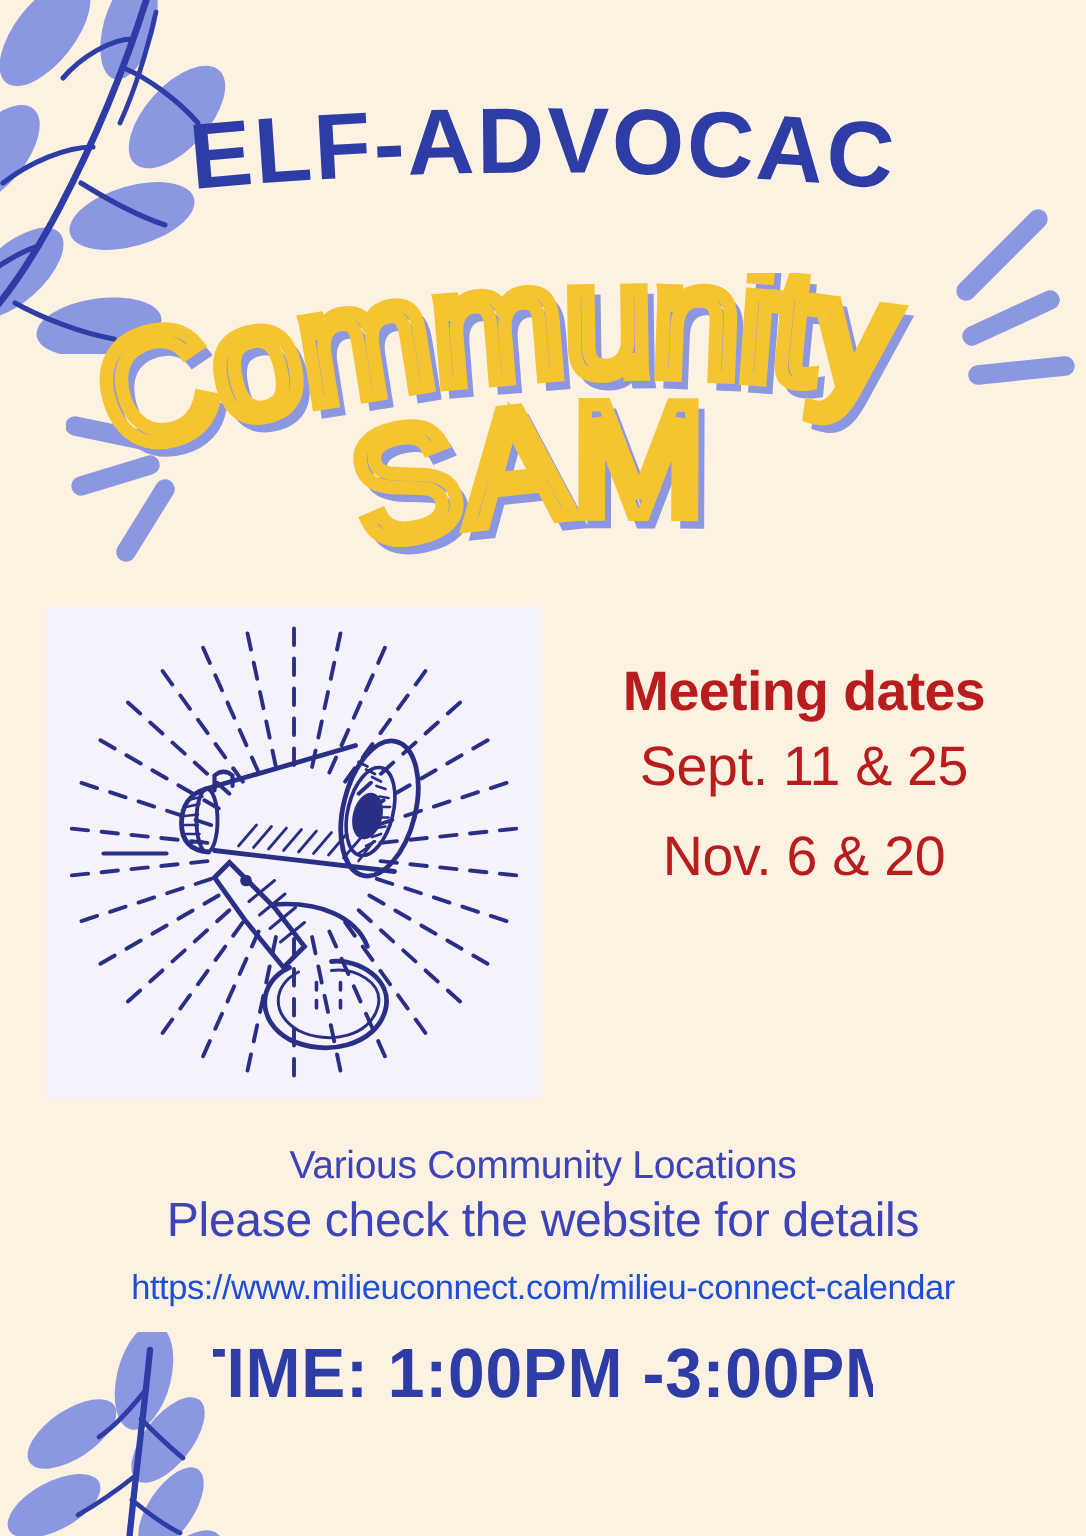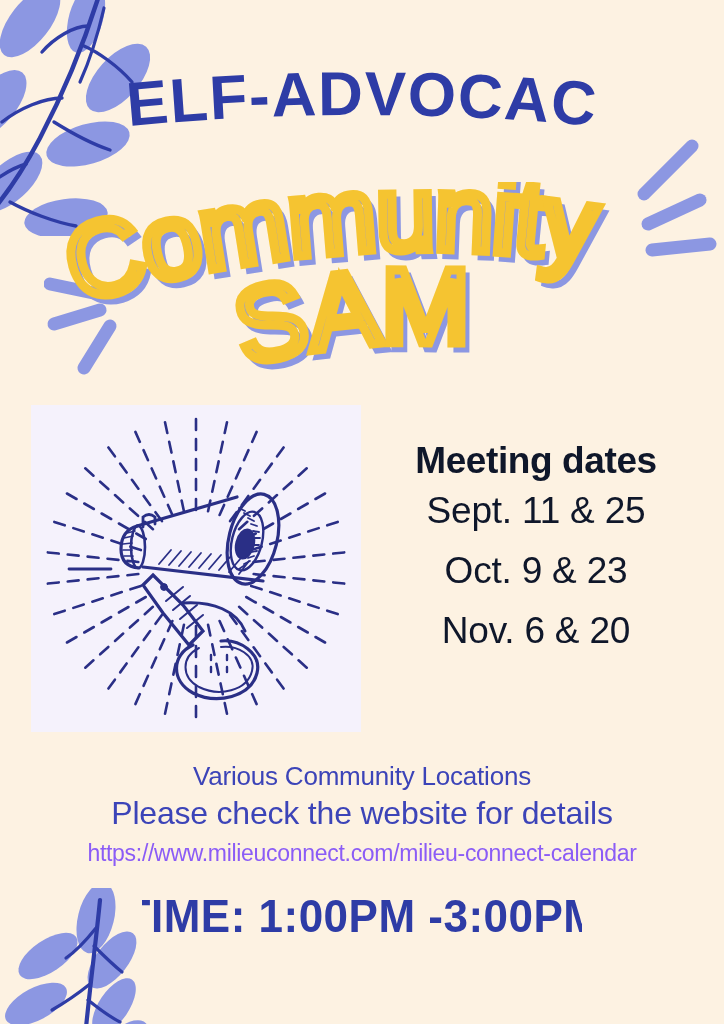--- a/index.html
+++ b/index.html
@@ -55,21 +55,21 @@
     overflow:hidden;
   }
   #megaphone-panel svg { display:block; }
 
   
   #meeting-dates {
     position:absolute;
     left:366px; top:440px;
     width:340px;
     text-align:center;
-    color:#0f172a;
+    color:#b91c1c;
   }
   #meeting-dates .md-title {
     font-size:37px;
     font-weight:bold;
     letter-spacing:-0.4px;
     line-height:1.12;
     white-space:nowrap;
   }
   #meeting-dates .md-row {
     font-size:37px;
@@ -94,22 +94,22 @@
   }
   #location-block .loc-line-2 {
     font-size:32px;
     line-height:1.28;
     letter-spacing:-0.2px;
   }
   #location-block .loc-url {
     font-size:23px;
     line-height:1.32;
     letter-spacing:-0.3px;
-    margin-top:4px;
-    color:#8b5cf6;
+    margin-top:9px;
+    color:#1d4ed8;
   }
 
   
   #time-line {
     position:absolute;
     left:0; top:885px;
     width:724px;
     text-align:center;
     height:60px;
   }
@@ -308,21 +308,20 @@
           <line x1="180" y1="250" x2="180" y2="272"></line>
           <line x1="196" y1="250" x2="196" y2="272"></line>
         </g>
       </g>
     </svg>
   </div>
 
   <div id="meeting-dates">
     <div class="md-title">Meeting dates</div>
     <div class="md-row">Sept. 11 &amp; 25</div>
-    <div class="md-row">Oct. 9 &amp; 23</div>
     <div class="md-row">Nov. 6 &amp;  20</div>
   </div>
 
   <div id="location-block">
     <div class="loc-line-1">Various Community Locations</div>
     <div class="loc-line-2">Please check the website for details</div>
     <div class="loc-url">https://www.milieuconnect.com/milieu-connect-calendar</div>
   </div>
 
   <div id="time-line">

